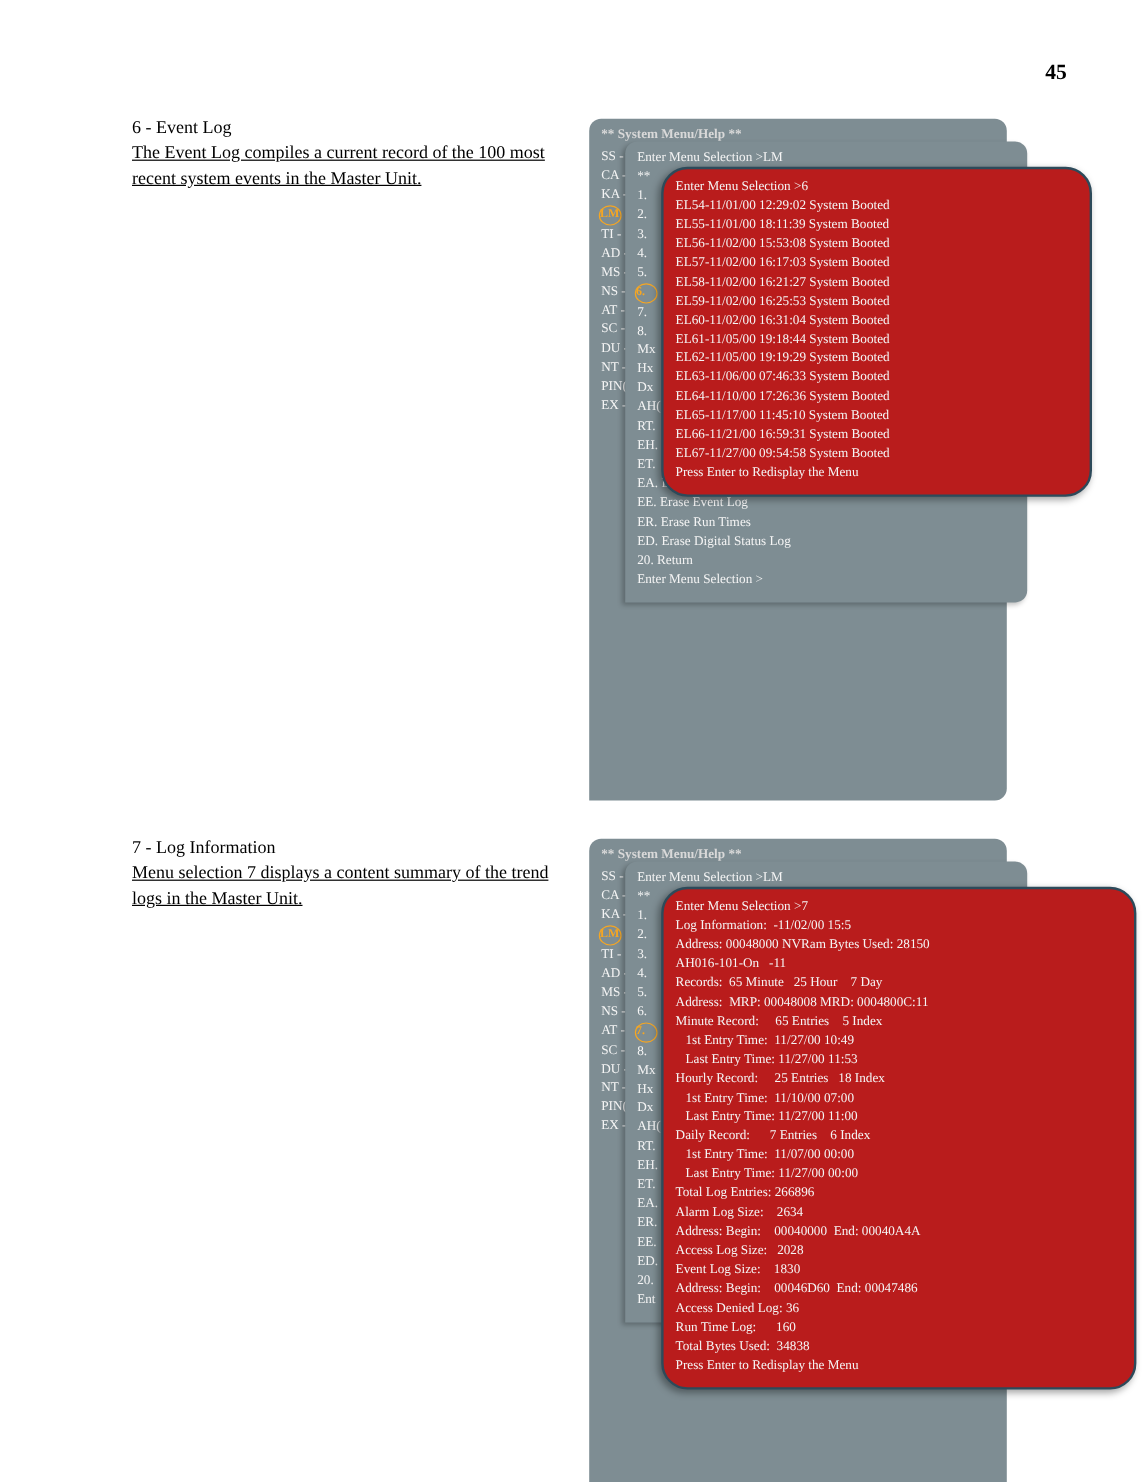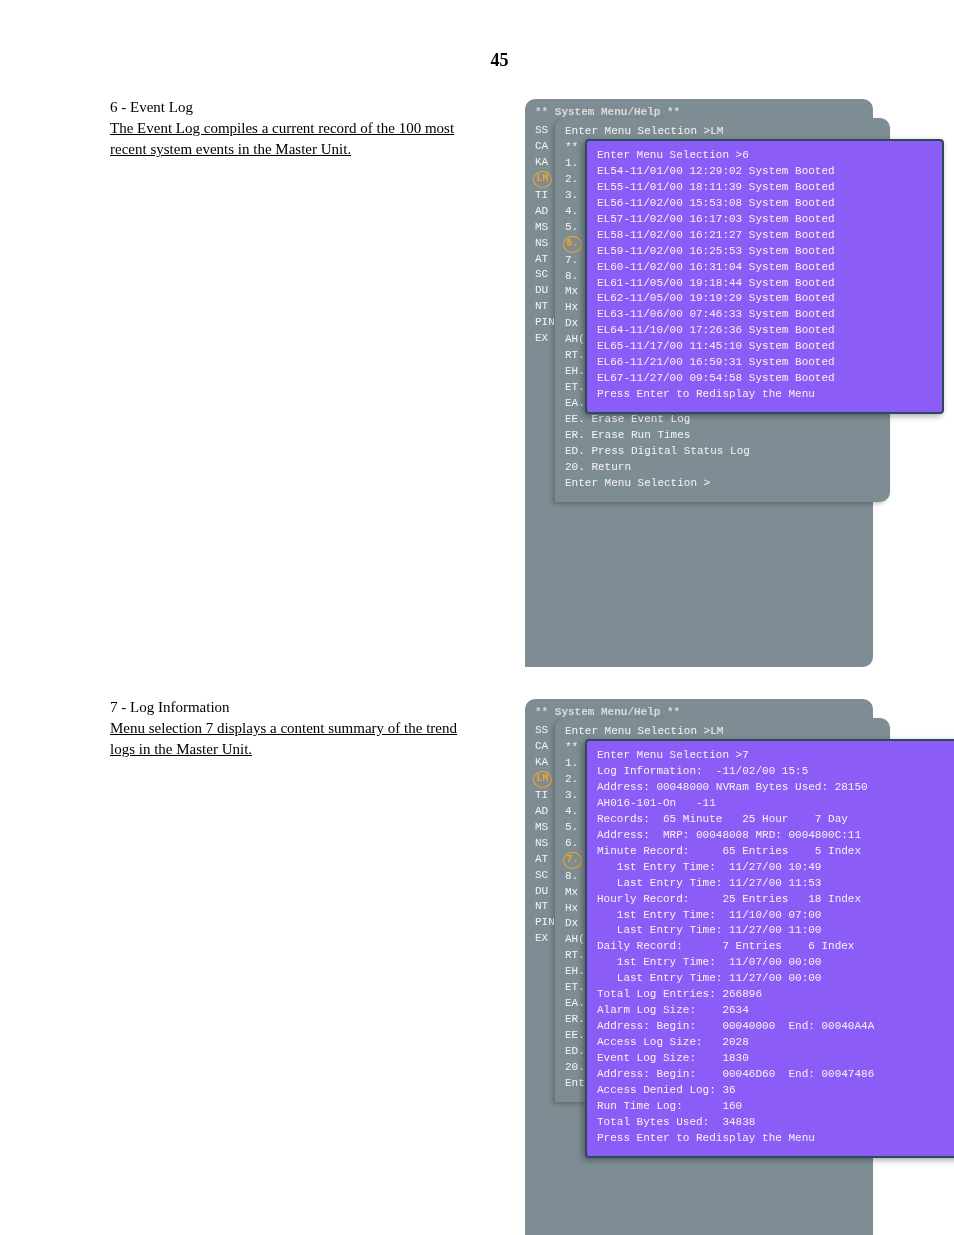--- a/index.html
+++ b/index.html
@@ -5,21 +5,21 @@
 body{
   font-family:Georgia,'Times New Roman',serif;
   background:#fff;
   margin:0;
   padding:50px 65px 40px 110px;
   color:#000;
   width:954px;
   box-sizing:border-box;
 }
 .page-num{
-  text-align:center;
+  text-align:right;
   font-weight:bold;
   font-size:18px;
   margin-bottom:28px;
 }
 .row{
   display:flex;
   gap:26px;
   margin-bottom:32px;
 }
 .col-left{
@@ -35,25 +35,24 @@
   font-size:15px;
   margin:0 0 2px 0;
 }
 .sect-body{
   font-size:15px;
   line-height:1.4;
   text-decoration:underline;
 }
 .term-stack{
   position:relative;
-  font-family:Liberation Mono, monospace;
+  font-family:Liberation Serif, serif;
   font-size:11px;
   line-height:1.45;
   color:#f5f5f5;
-  margin-left:34px;
 }
 .panel{
   background:#7e8d93;
   border-radius:10px 10px 10px 0;
   padding:6px 10px 10px 10px;
   box-sizing:border-box;
 }
 .panel .hdr{
   color:#d9d9d9;
   font-weight:bold;
@@ -67,42 +66,42 @@
   left:30px;
   top:19px;
   width:335px;
   box-shadow:-2px 2px 4px rgba(0,0,0,.25);
 }
 .top{
   position:absolute;
   left:60px;
   top:40px;
   width:335px;
-  background:#8b5cf6;
+  background:#b91c1c;
   border:2px solid #2d4a5a;
-  border-radius:4px;
+  border-radius:22px;
   box-shadow:-2px 2px 6px rgba(0,0,0,.35);
   padding:7px 10px 9px 10px;
 }
 .top2{
   width:372px;
 }
 .menu-line{
   white-space:pre;
 }
 .circ{
   display:inline-block;
   border:1.5px solid #f5a623;
   border-radius:50%;
   color:#f5a623;
   font-weight:bold;
   width:17px;
   height:15px;
   line-height:14px;
-  text-align:center;
+  text-align:left;
   font-size:10px;
   margin-left:-2px;
   margin-right:-2px;
 }
 .stack-pad-1{height:310px;}
 .stack-pad-2{height:490px;}
 .base-items div, .mid-items div{white-space:pre;}
 </style>
 </head>
 <body>
@@ -153,21 +152,21 @@
             <div>Mx </div>
             <div>Hx </div>
             <div>Dx </div>
             <div>AH(</div>
             <div>RT.</div>
             <div>EH.</div>
             <div>ET.</div>
             <div>EA. Erase Access Log</div>
             <div>EE. Erase Event Log</div>
             <div>ER. Erase Run Times</div>
-            <div>ED. Press Digital Status Log</div>
+            <div>ED. Erase Digital Status Log</div>
             <div>20. Return</div>
             <div>Enter Menu Selection &gt;</div>
           </div>
       </div>
 
       <div class="top">
         <div class="menu-line">Enter Menu Selection &gt;6</div>
         <div id="top6-lines">
             <div class="menu-line">EL54-11/01/00 12:29:02 System Booted</div>
             <div class="menu-line">EL55-11/01/00 18:11:39 System Booted</div>

